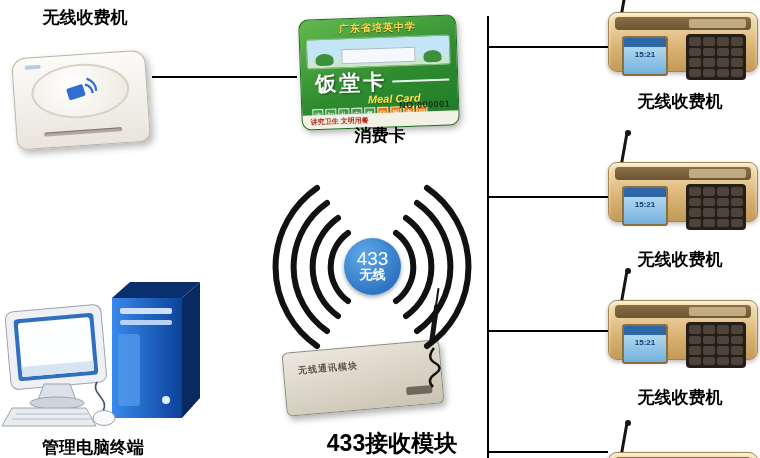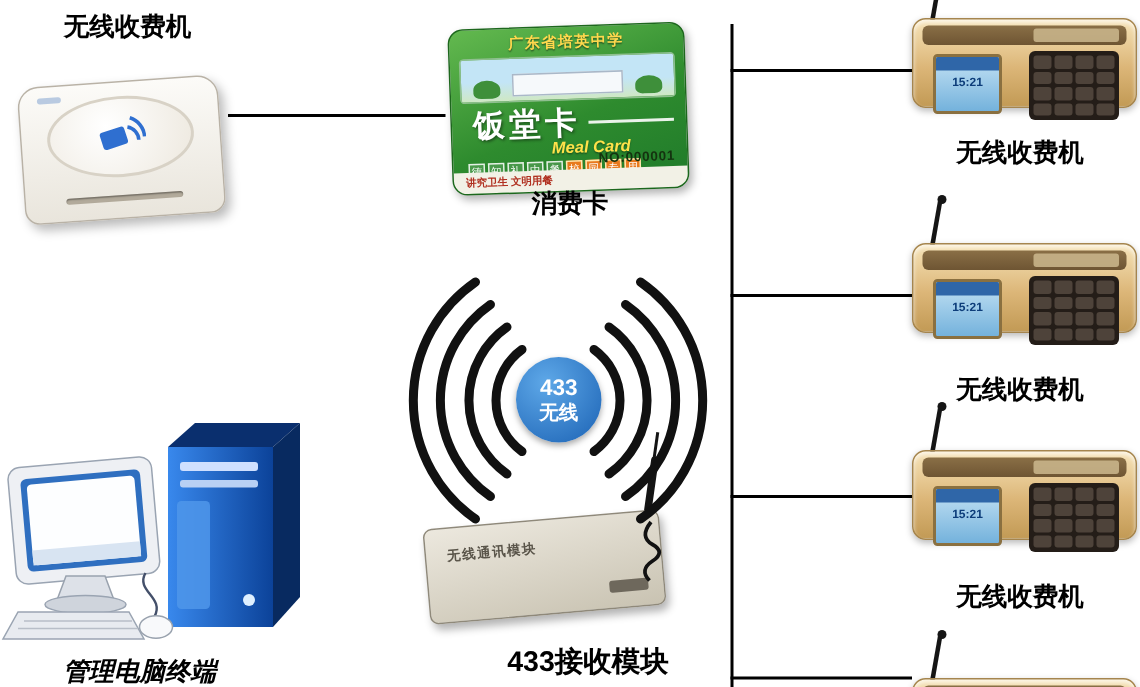--- a/index.html
+++ b/index.html
@@ -57,21 +57,21 @@
     color:#14320f; letter-spacing:.5px; }
   .card-strip { position:absolute; left:0; right:0; bottom:0; height:14px;
     background:#f2f1e6; display:flex; align-items:center; padding:0 8px; }
   .card-notice { font-size:7px; color:#b03020; font-weight:700; }
 
   
   .radio-circle { position:absolute; left:344px; top:238px; width:57px; height:57px;
     border-radius:50%; background:radial-gradient(circle at 35% 30%, #5ea8e8, #1b62b4);
     color:#fff; display:flex; flex-direction:column; align-items:center; justify-content:center;
     box-shadow:0 2px 4px rgba(0,0,0,.35); z-index:3; }
-  .radio-circle .r1 { font-size:15px; font-weight:700; line-height:16px; }
+  .radio-circle .r1 { font-size:19px; font-weight:400; line-height:16px; }
   .radio-circle .r2 { font-size:13px; font-weight:700; line-height:15px; }
 
   
   .module-wrap { position:absolute; left:282px; top:296px; width:180px; height:135px; }
   .m-ant-rod { position:absolute; left:146px; top:8px; width:5px; height:46px;
     background:#141414; border-radius:2px; transform:rotate(8deg); transform-origin:bottom; }
   .m-ant-tip { position:absolute; left:153px; top:-8px; width:2px; height:18px;
     background:#141414; transform:rotate(8deg); transform-origin:bottom; }
   .m-box { position:absolute; left:2px; top:50px; width:158px; height:64px;
     background:linear-gradient(170deg,#ece8de,#c9c3b2);
@@ -189,21 +189,21 @@
   </div>
 
   <div class="module-wrap">
     <div class="m-ant-tip"></div>
     <div class="m-ant-rod"></div>
     <div class="m-box">
       <div class="m-box-text">无线通讯模块</div>
       <div class="m-box-slot"></div>
     </div>
   </div>
-  <div class="lbl" style="left:322px; top:428px; width:140px; font-size:19px;">433接收模块</div>
+  <div class="lbl" style="left:322px; top:428px; width:140px; font-size:23px;">433接收模块</div>
 
   <svg class="overlay" style="left:0; top:268px; z-index:1;" width="210" height="168" viewBox="0 0 210 168">
 
     <g>
       <polygon points="112,30 130,14 200,14 182,30" fill="#0a2f6e"></polygon>
       <polygon points="182,30 200,14 200,130 182,150" fill="#082a60"></polygon>
       <rect x="112" y="30" width="70" height="120" fill="#1a5fd0"></rect>
       <rect x="112" y="30" width="70" height="120" fill="url(#gtower)"></rect>
       <rect x="120" y="40" width="52" height="6" rx="2" fill="#cfe0ff"></rect>
       <rect x="120" y="52" width="52" height="5" rx="2" fill="#b8d0f4"></rect>
@@ -230,21 +230,21 @@
       <path d="M103,143 C110,130 90,126 97,114" stroke="#44506a" stroke-width="1.6" fill="none"></path>
       <ellipse cx="104" cy="150" rx="11" ry="7.5" fill="#f8f9fb" stroke="#99a2ae"></ellipse>
     </g>
     <defs>
       <linearGradient id="gtower" x1="0" y1="0" x2="1" y2="0">
         <stop offset="0" stop-color="#3c8df0" stop-opacity="0.9"></stop>
         <stop offset="1" stop-color="#0a3f93" stop-opacity="0.9"></stop>
       </linearGradient>
     </defs>
   </svg>
-  <div class="lbl" style="left:18px; top:436px; width:150px;font-style:italic;">管理电脑终端</div>
+  <div class="lbl" style="left:18px; top:436px; width:150px;">管理电脑终端</div>
 
   <div class="terminal" style="left:608px; top:12px;">
 
     <div class="t-ant-rod"></div>
     <div class="t-body">
       <div class="t-top">
           <div class="t-top-inner"></div>
         </div>
       <div class="t-lcd">
         <div class="t-lcd-bar"></div>

